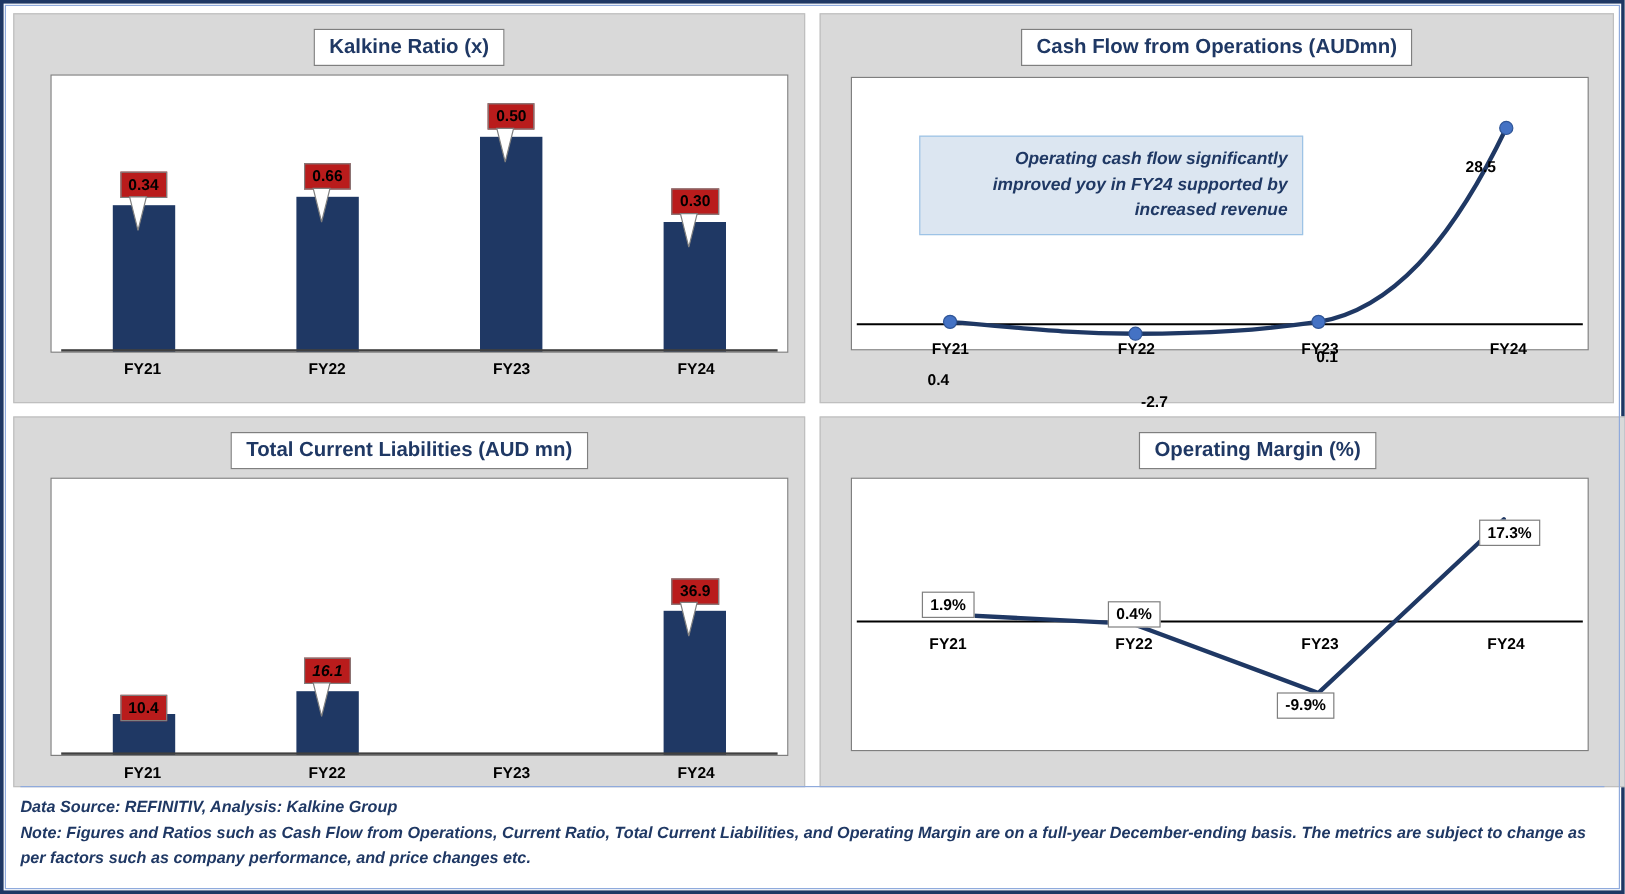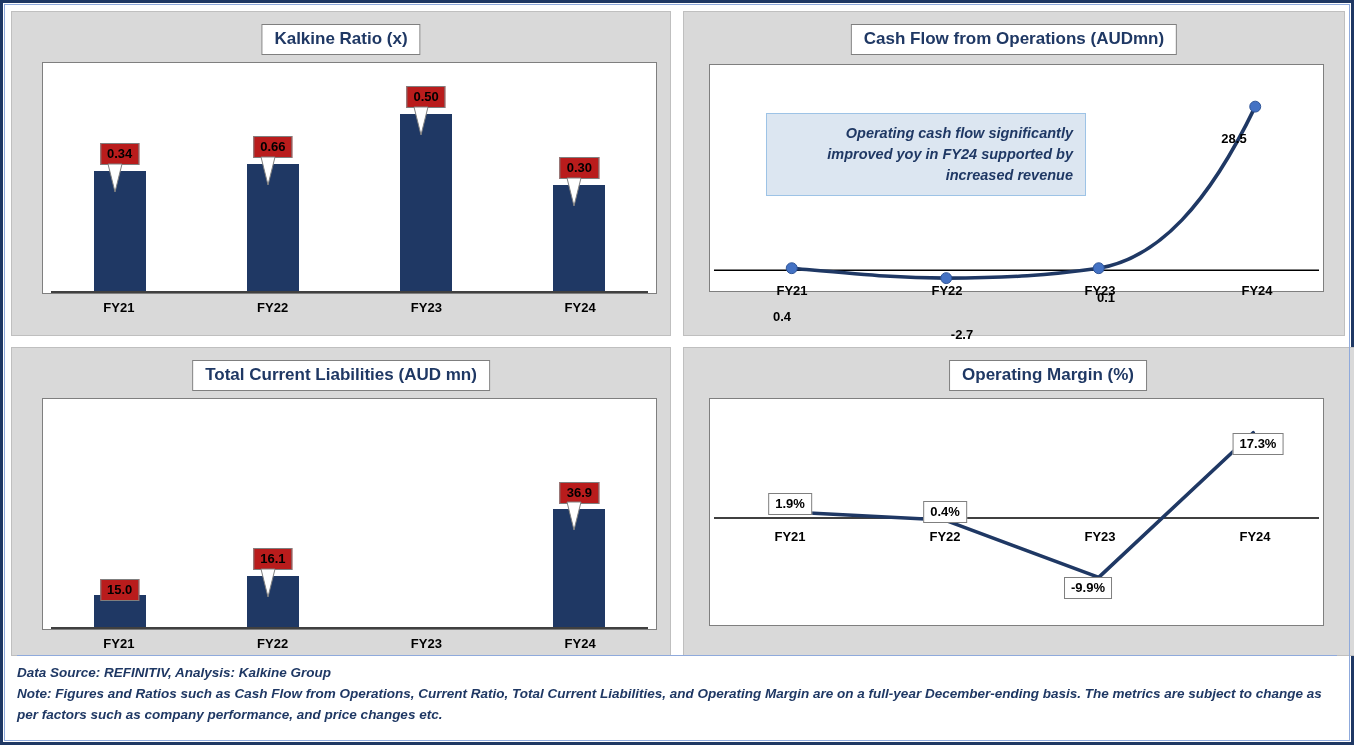--- a/index.html
+++ b/index.html
@@ -262,26 +262,26 @@
     </div>
 
     <div class="panel bl">
       <div class="panel-title">Total Current Liabilities (AUD mn)</div>
       <div class="plot">
 
         <div class="bars">
 
           <div class="bar-col" style="left:0%;">
             <div class="bar" style="height:15%;"></div>
-            <div class="bar-label" style="bottom:12%;">15.0</div>
+            <div class="bar-label" style="bottom:12%;">10.4</div>
           </div>
 
           <div class="bar-col" style="left:25%;">
             <div class="bar" style="height:23%;"></div>
-            <div class="bar-label" style="bottom:25.5%;">16.1</div>
+            <div class="bar-label" style="bottom:25.5%;font-style:italic;">16.1</div>
             <svg style="position:absolute;left:50%;bottom:13%;width:40px;height:32px;transform:translateX(-14px);">
               <polygon points="2,2 16,2 9,30" fill="#ffffff" stroke="#7f7f7f" stroke-width="1"></polygon>
             </svg>
           </div>
 
 
           <div class="bar-col" style="left:75%;">
             <div class="bar" style="height:52%;"></div>
             <div class="bar-label" style="bottom:54.5%;">36.9</div>
             <svg style="position:absolute;left:50%;bottom:42%;width:40px;height:32px;transform:translateX(-14px);">

